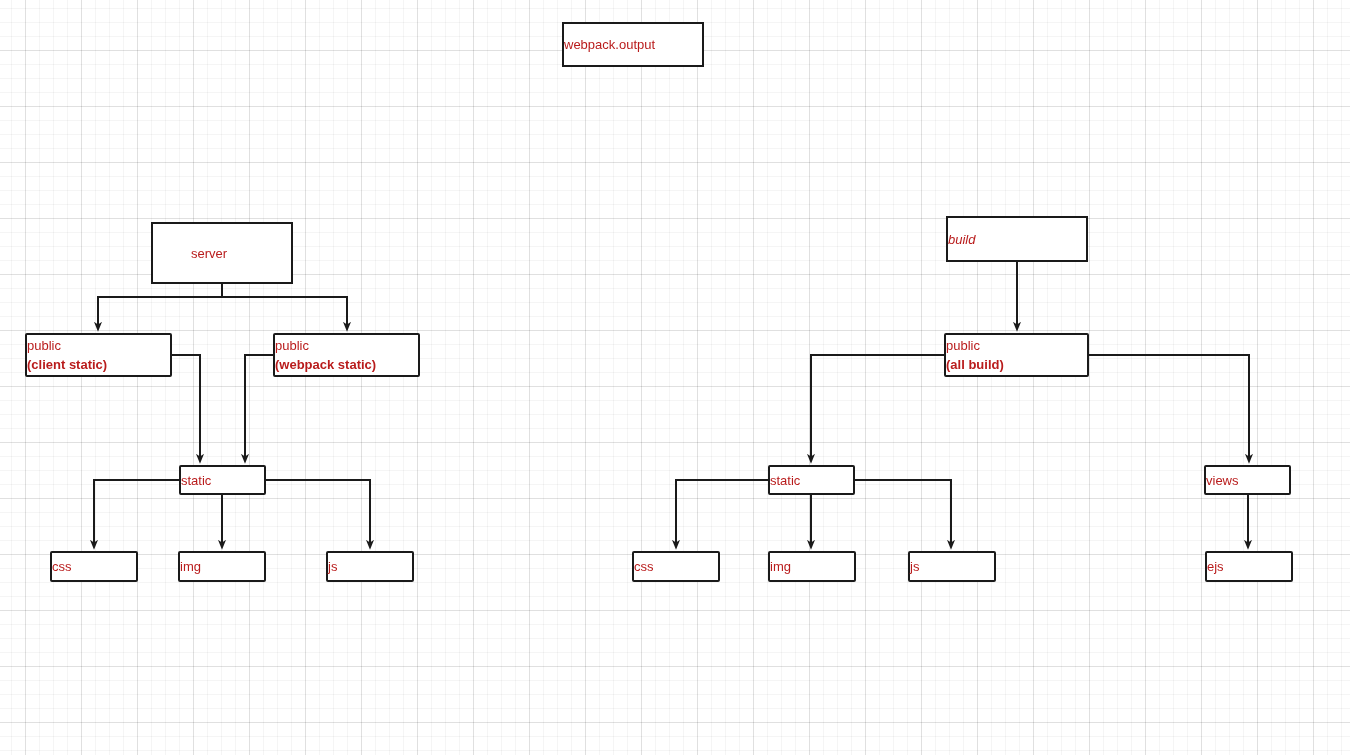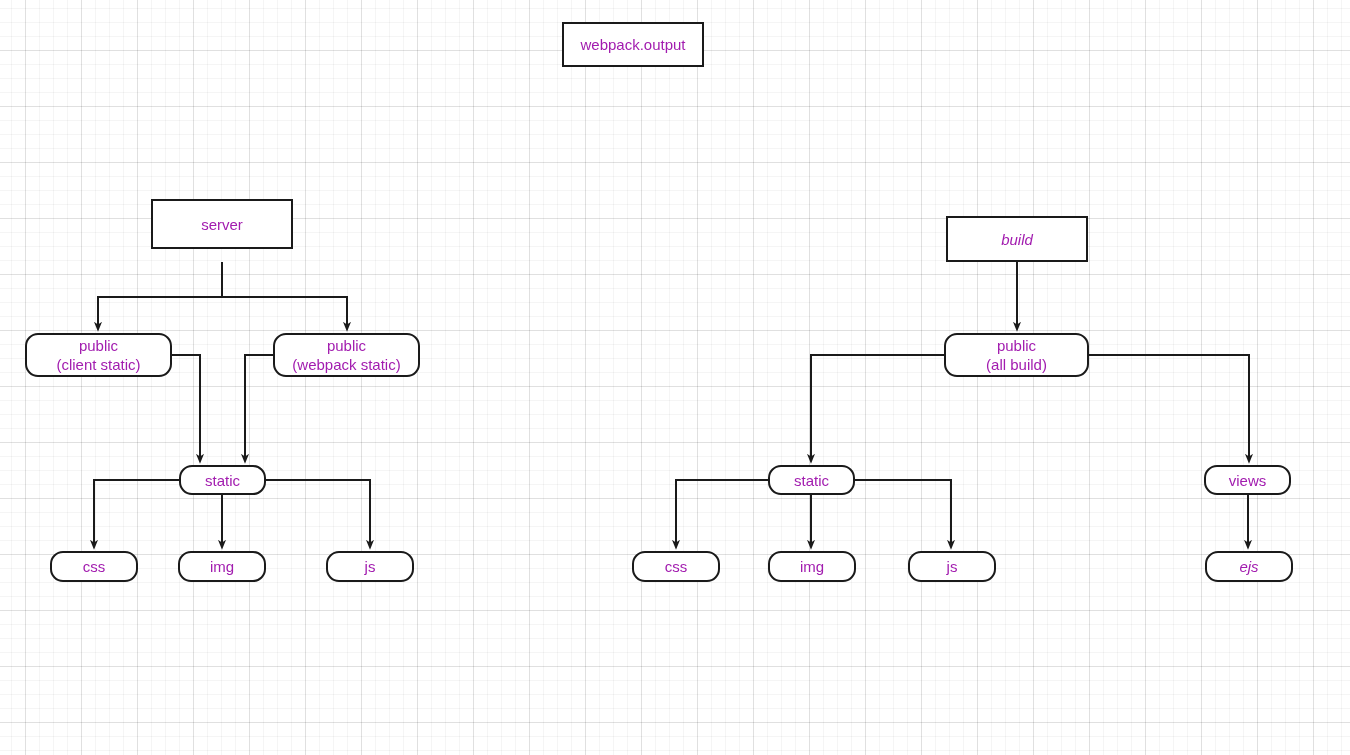--- a/index.html
+++ b/index.html
@@ -33,34 +33,34 @@
     top: 0;
     width: 1350px;
     height: 755px;
     pointer-events: none;
   }
   .node {
     position: absolute;
     box-sizing: border-box;
     background: #ffffff;
     border: 2px solid #1a1a1a;
-    color: #a21caf;
+    color: #b91c1c;
     display: flex;
     flex-direction: column;
-    align-items: center;
+    align-items: flex-start;
     justify-content: center;
     text-align: center;
-    font-size: 15px;
+    font-size: 13px;
     line-height: 19px;
     white-space: pre;
     z-index: 2;
   }
-  .node.rounded { border-radius: 13px; }
+  .node.rounded { border-radius: 2px; }
   .node.square  { border-radius: 0; }
-  .node .ln2 { display: block; }
+  .node .ln2 { display: block; font-weight: bold; }
 </style>
 </head>
 <body>
 
 <div id="canvas">
 
   <svg id="edges" viewBox="0 0 1350 755" xmlns="http://www.w3.org/2000/svg">
     <defs>
       <marker id="arrowhead" markerWidth="10" markerHeight="10" refX="5.2" refY="4" orient="auto" markerUnits="userSpaceOnUse">
         <path d="M0,0 L10,4 L0,8 L2.6,4 Z" fill="#1a1a1a"></path>
@@ -79,30 +79,30 @@
         <polyline points="1089,355 1249,355 1249,459" marker-end="url(#arrowhead)"></polyline>
         <polyline points="768,480 676,480 676,545" marker-end="url(#arrowhead)"></polyline>
         <polyline points="811,495 811,545" marker-end="url(#arrowhead)"></polyline>
         <polyline points="855,480 951,480 951,545" marker-end="url(#arrowhead)"></polyline>
         <polyline points="1248,495 1248,545" marker-end="url(#arrowhead)"></polyline>
       </g>
   </svg>
 
   <div id="node-layer">
       <div class="node square" style="left: 562px; top: 22px; width: 142px; height: 45px;"><span>webpack.output</span></div>
-      <div class="node square" style="left: 151px; top: 199px; width: 142px; height: 50px;"><span>server</span></div>
+      <div class="node square" style="left: 151px; top: 222px; width: 142px; height: 62px; padding-left: 38px;"><span>server</span></div>
       <div class="node rounded" style="left: 25px; top: 333px; width: 147px; height: 44px;"><span>public</span><span class="ln2">(client static)</span></div>
       <div class="node rounded" style="left: 273px; top: 333px; width: 147px; height: 44px;"><span>public</span><span class="ln2">(webpack static)</span></div>
       <div class="node rounded" style="left: 179px; top: 465px; width: 87px; height: 30px;"><span>static</span></div>
       <div class="node rounded" style="left: 50px; top: 551px; width: 88px; height: 31px;"><span>css</span></div>
       <div class="node rounded" style="left: 178px; top: 551px; width: 88px; height: 31px;"><span>img</span></div>
       <div class="node rounded" style="left: 326px; top: 551px; width: 88px; height: 31px;"><span>js</span></div>
       <div class="node square" style="left: 946px; top: 216px; width: 142px; height: 46px; font-style: italic;"><span>build</span></div>
       <div class="node rounded" style="left: 944px; top: 333px; width: 145px; height: 44px;"><span>public</span><span class="ln2">(all build)</span></div>
       <div class="node rounded" style="left: 768px; top: 465px; width: 87px; height: 30px;"><span>static</span></div>
       <div class="node rounded" style="left: 1204px; top: 465px; width: 87px; height: 30px;"><span>views</span></div>
       <div class="node rounded" style="left: 632px; top: 551px; width: 88px; height: 31px;"><span>css</span></div>
       <div class="node rounded" style="left: 768px; top: 551px; width: 88px; height: 31px;"><span>img</span></div>
       <div class="node rounded" style="left: 908px; top: 551px; width: 88px; height: 31px;"><span>js</span></div>
-      <div class="node rounded" style="left: 1205px; top: 551px; width: 88px; height: 31px; font-style: italic;"><span>ejs</span></div>
+      <div class="node rounded" style="left: 1205px; top: 551px; width: 88px; height: 31px;"><span>ejs</span></div>
     </div>
 
 </div>
 
 </body></html>

